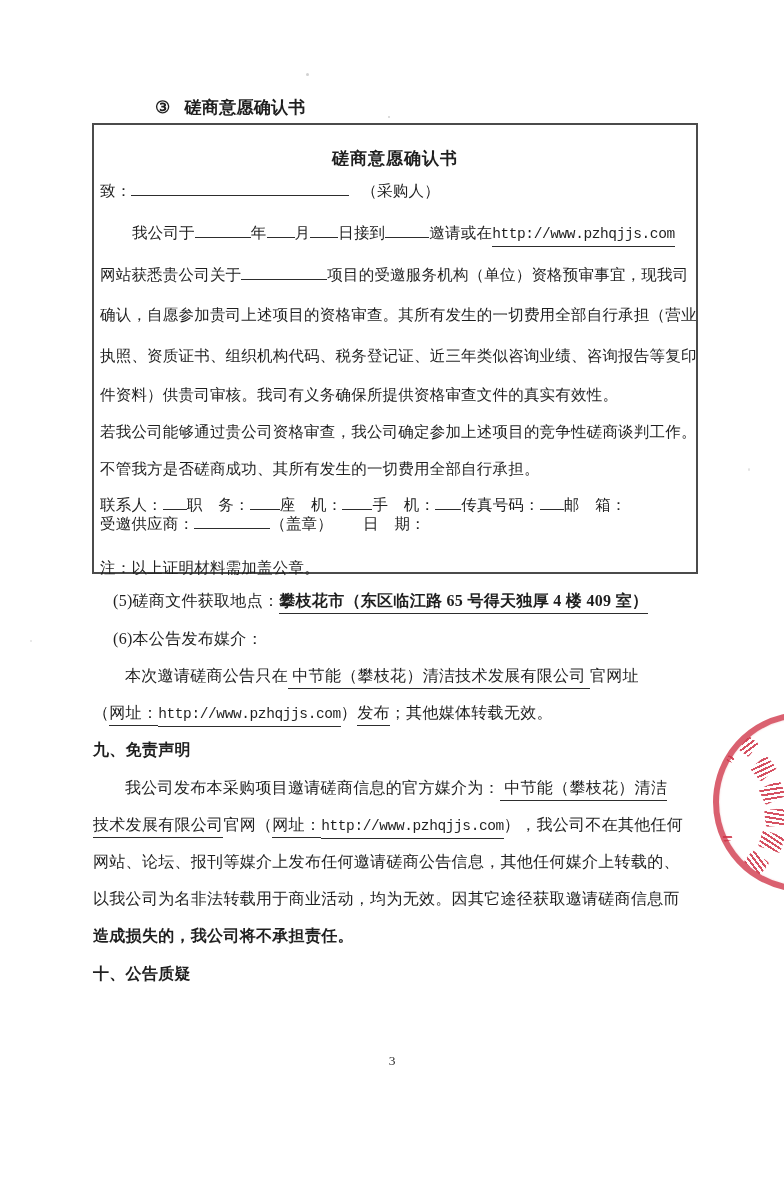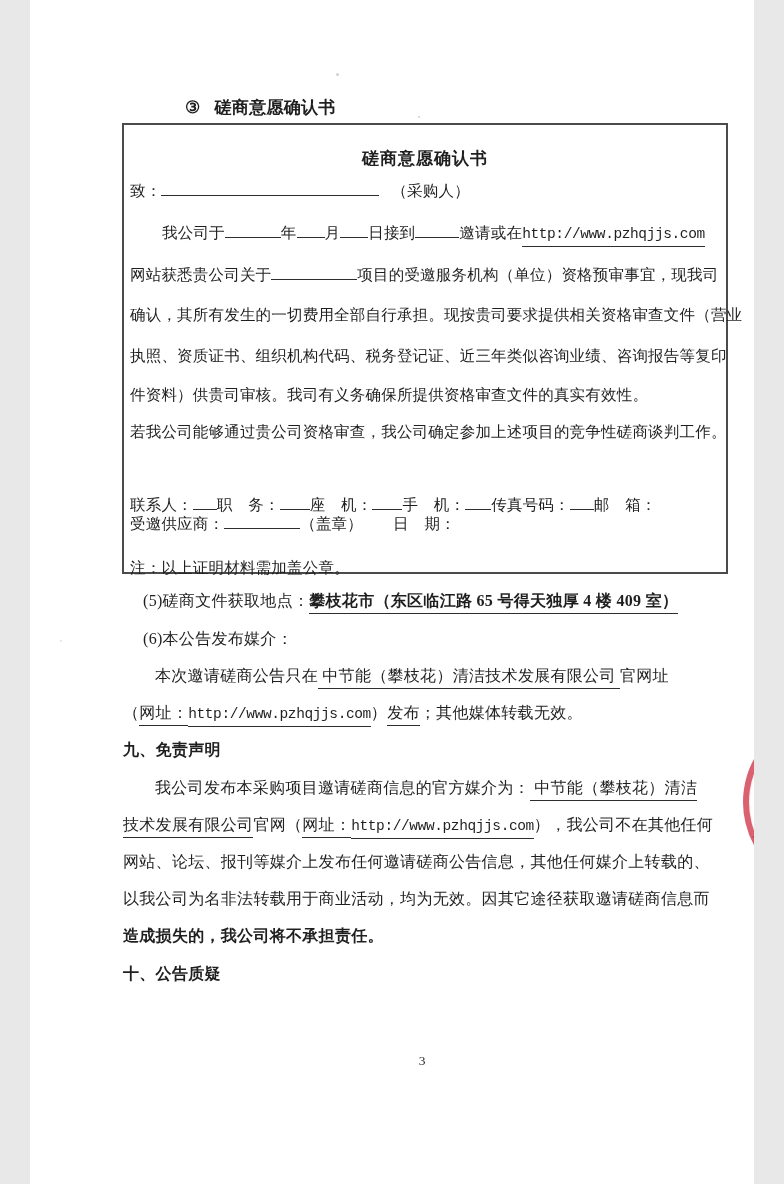--- a/index.html
+++ b/index.html
@@ -1,17 +1,17 @@
 <!DOCTYPE html>
 <html><head>
 <meta charset="utf-8">
 <style>
   html,body { margin:0; padding:0; background:#e8e8e8; }
   .page {
-    position:relative; width:724px; height:1184px; margin:0 auto;
+    position:relative; width:784px; height:1184px; margin:0 auto;
     background:#ffffff; overflow:hidden;
     font-family:"Liberation Serif", serif; color:#1f1f1f;
   }
   .line {
     position:absolute; white-space:nowrap;
     font-size:16px; line-height:20px; letter-spacing:0.3px;
   }
   .heading { font-weight:bold; font-size:17px; }
   .heading .marker { margin-right:14px; }
   
@@ -77,24 +77,25 @@
 
   <div class="line heading" style="left:155px; top:98px;">
     <span class="marker">③</span><span>磋商意愿确认书</span>
   </div>
 
   <div class="form-box">
     <div class="form-title">磋商意愿确认书</div>
     <div class="line" style="top:55px;"><span class="">致：</span><span class="blank" style="width: 218px;"></span><span class="gap" style="width: 12px;"></span><span class="">（采购人）</span></div>
     <div class="line" style="top:97px;"><span class="gap" style="width: 32px;"></span><span class="">我公司于</span><span class="blank" style="width: 56px;"></span><span class="">年</span><span class="blank" style="width: 28px;"></span><span class="">月</span><span class="blank" style="width: 28px;"></span><span class="">日接到</span><span class="blank" style="width: 44px;"></span><span class="">邀请或在</span><span class="seg-u seg-m">http://www.pzhqjjs.com</span></div>
     <div class="line" style="top:139px;"><span class="">网站获悉贵公司关于</span><span class="blank" style="width: 86px;"></span><span class="">项目的受邀服务机构（单位）资格预审事宜，现我司</span></div>
-    <div class="line" style="top:180px;"><span class="">确认，其所有发生的一切费用全部自行承担。现按贵司要求提供相关资格审查文件（营业</span></div>
+    <div class="line" style="top:180px;"><span class="">确认，自愿参加贵司上述项目的资格审查。其所有发生的一切费用全部自行承担（营业</span></div>
     <div class="line" style="top:221px;"><span class="">执照、资质证书、组织机构代码、税务登记证、近三年类似咨询业绩、咨询报告等复印</span></div>
     <div class="line" style="top:260px;"><span class="">件资料）供贵司审核。我司有义务确保所提供资格审查文件的真实有效性。</span></div>
     <div class="line" style="top:297px;"><span class="">若我公司能够通过贵公司资格审查，我公司确定参加上述项目的竞争性磋商谈判工作。</span></div>
+    <div class="line" style="top:334px;"><span class="">不管我方是否磋商成功、其所有发生的一切费用全部自行承担。</span></div>
     <div class="line" style="top:369px;"><span class="">联系人：</span><span class="blank" style="width: 24px;"></span><span class="">职　务：</span><span class="blank" style="width: 30px;"></span><span class="">座　机：</span><span class="blank" style="width: 30px;"></span><span class="">手　机：</span><span class="blank" style="width: 26px;"></span><span class="">传真号码：</span><span class="blank" style="width: 24px;"></span><span class="">邮　箱：</span></div>
     <div class="line" style="top:388px;"><span class="">受邀供应商：</span><span class="blank" style="width: 76px;"></span><span class="">（盖章）</span><span class="gap" style="width: 30px;"></span><span class="">日　期：</span></div>
     <div class="line" style="top:433px;"><span class="">注：以上证明材料需加盖公章。</span></div>
   </div>
 
   <div class="line b-num" style="top:591px;"><span class="">(5)磋商文件获取地点：</span><span class="seg-u seg-b">攀枝花市（东区临江路 65 号得天独厚 4 楼 409 室）</span></div>
   <div class="line b-num" style="top:629px;"><span class="">(6)本公告发布媒介：</span></div>
   <div class="line b-indent" style="top:666px;"><span class="">本次邀请磋商公告只在</span><span class="seg-u"> 中节能（攀枝花）清洁技术发展有限公司 </span><span class="">官网址</span></div>
   <div class="line b-left" style="top:703px;"><span class="">（</span><span class="seg-u">网址：</span><span class="seg-u seg-m">http://www.pzhqjjs.com</span><span class="">）</span><span class="seg-u">发布</span><span class="">；其他媒体转载无效。</span></div>
   <div class="line b-left section-header" style="top:740px;"><span class="seg-b">九、免责声明</span></div>

